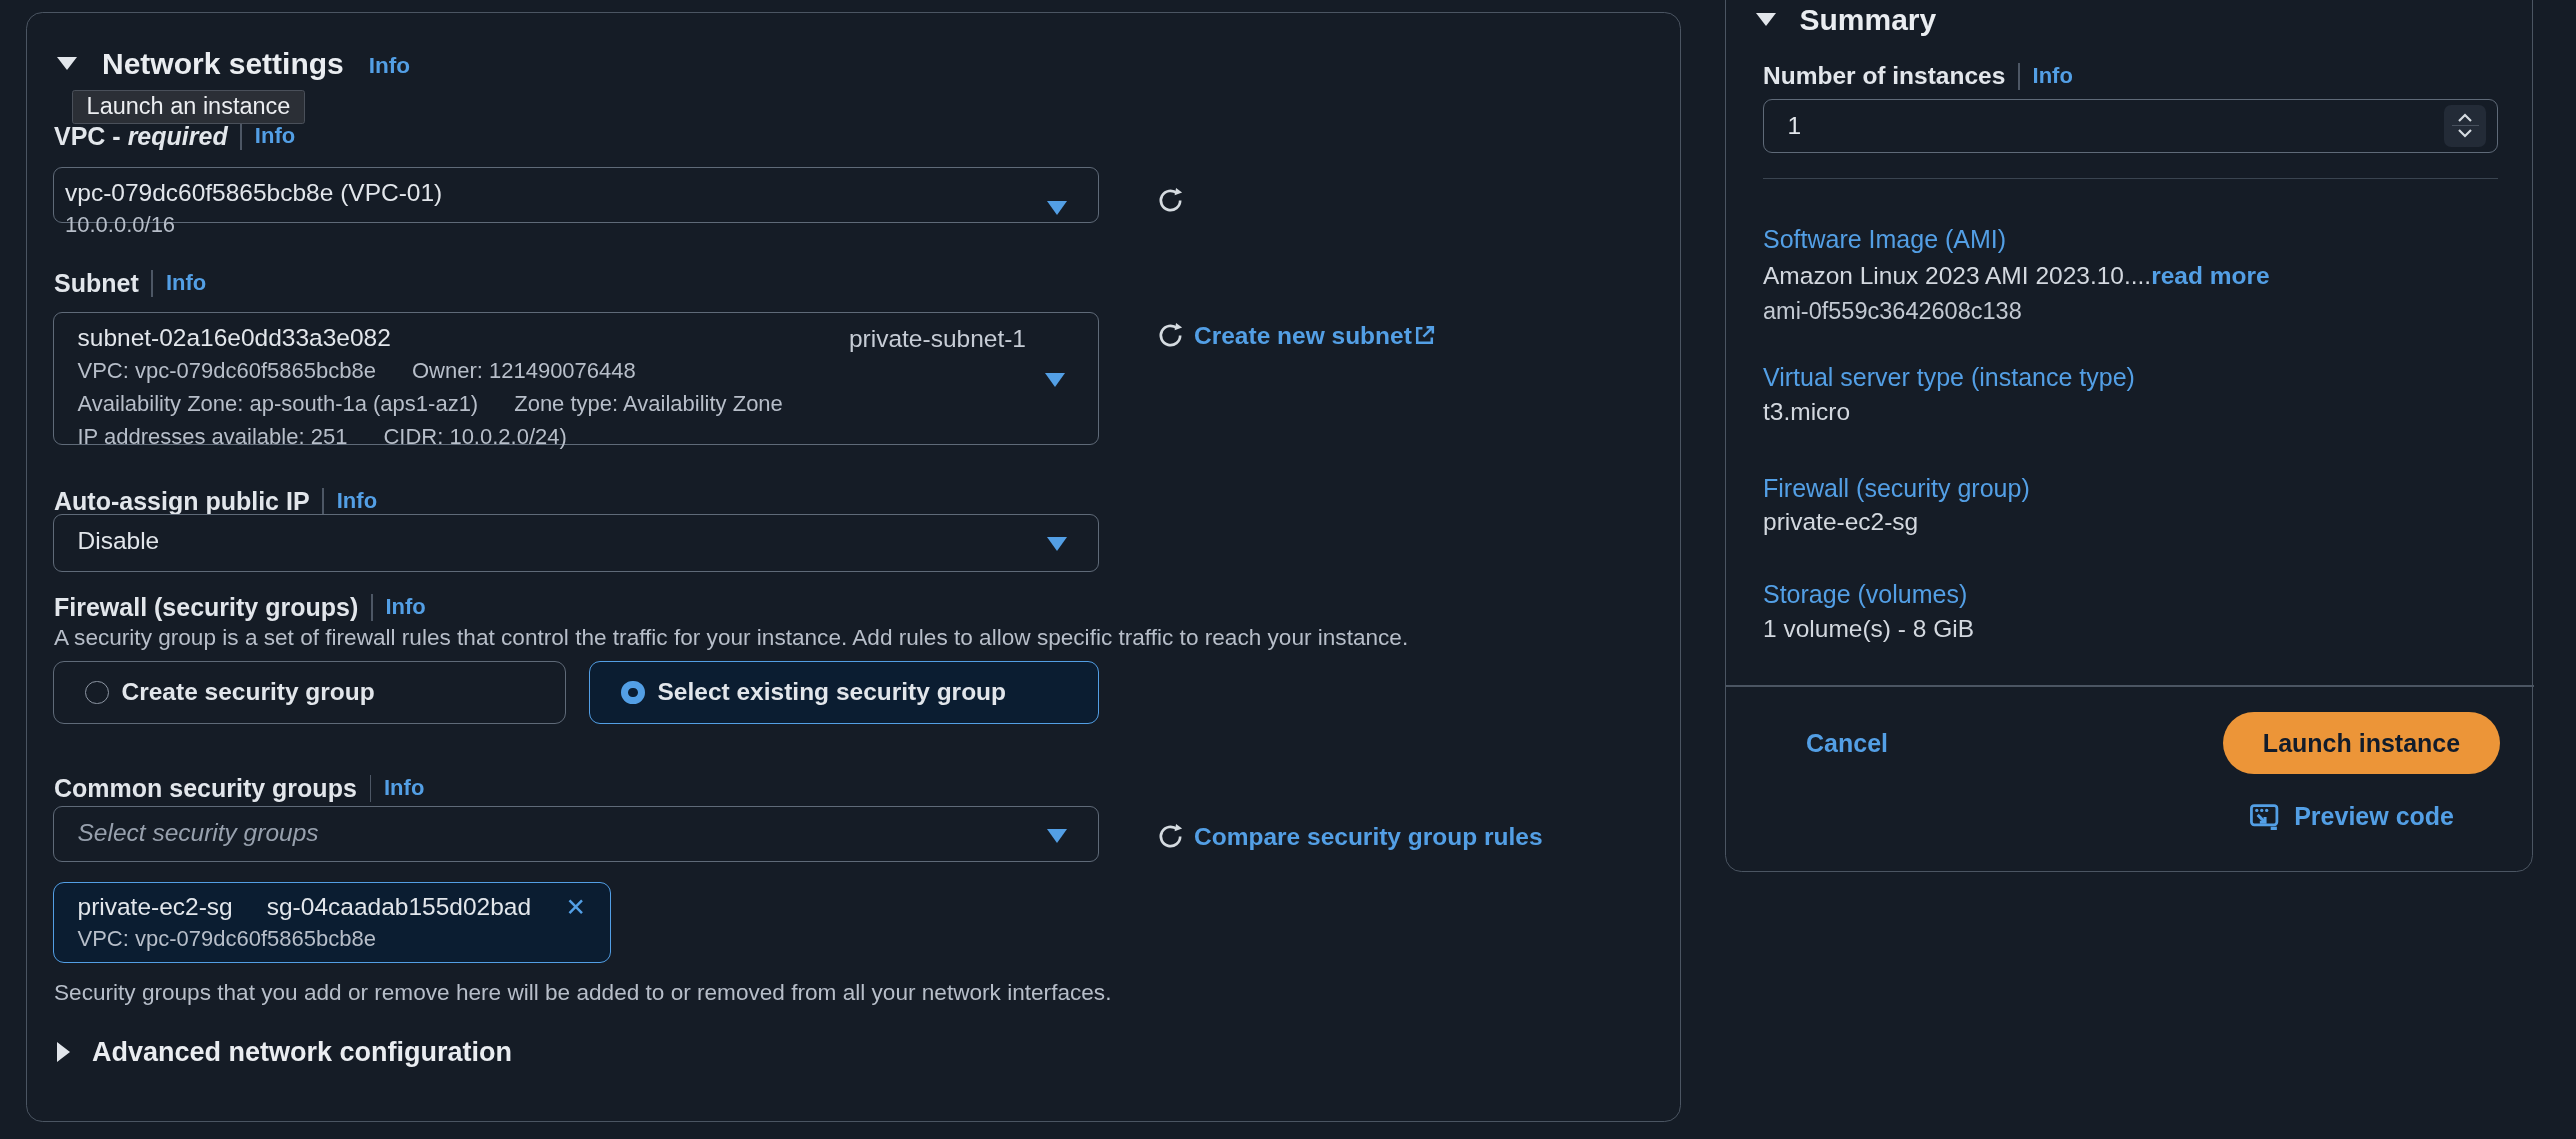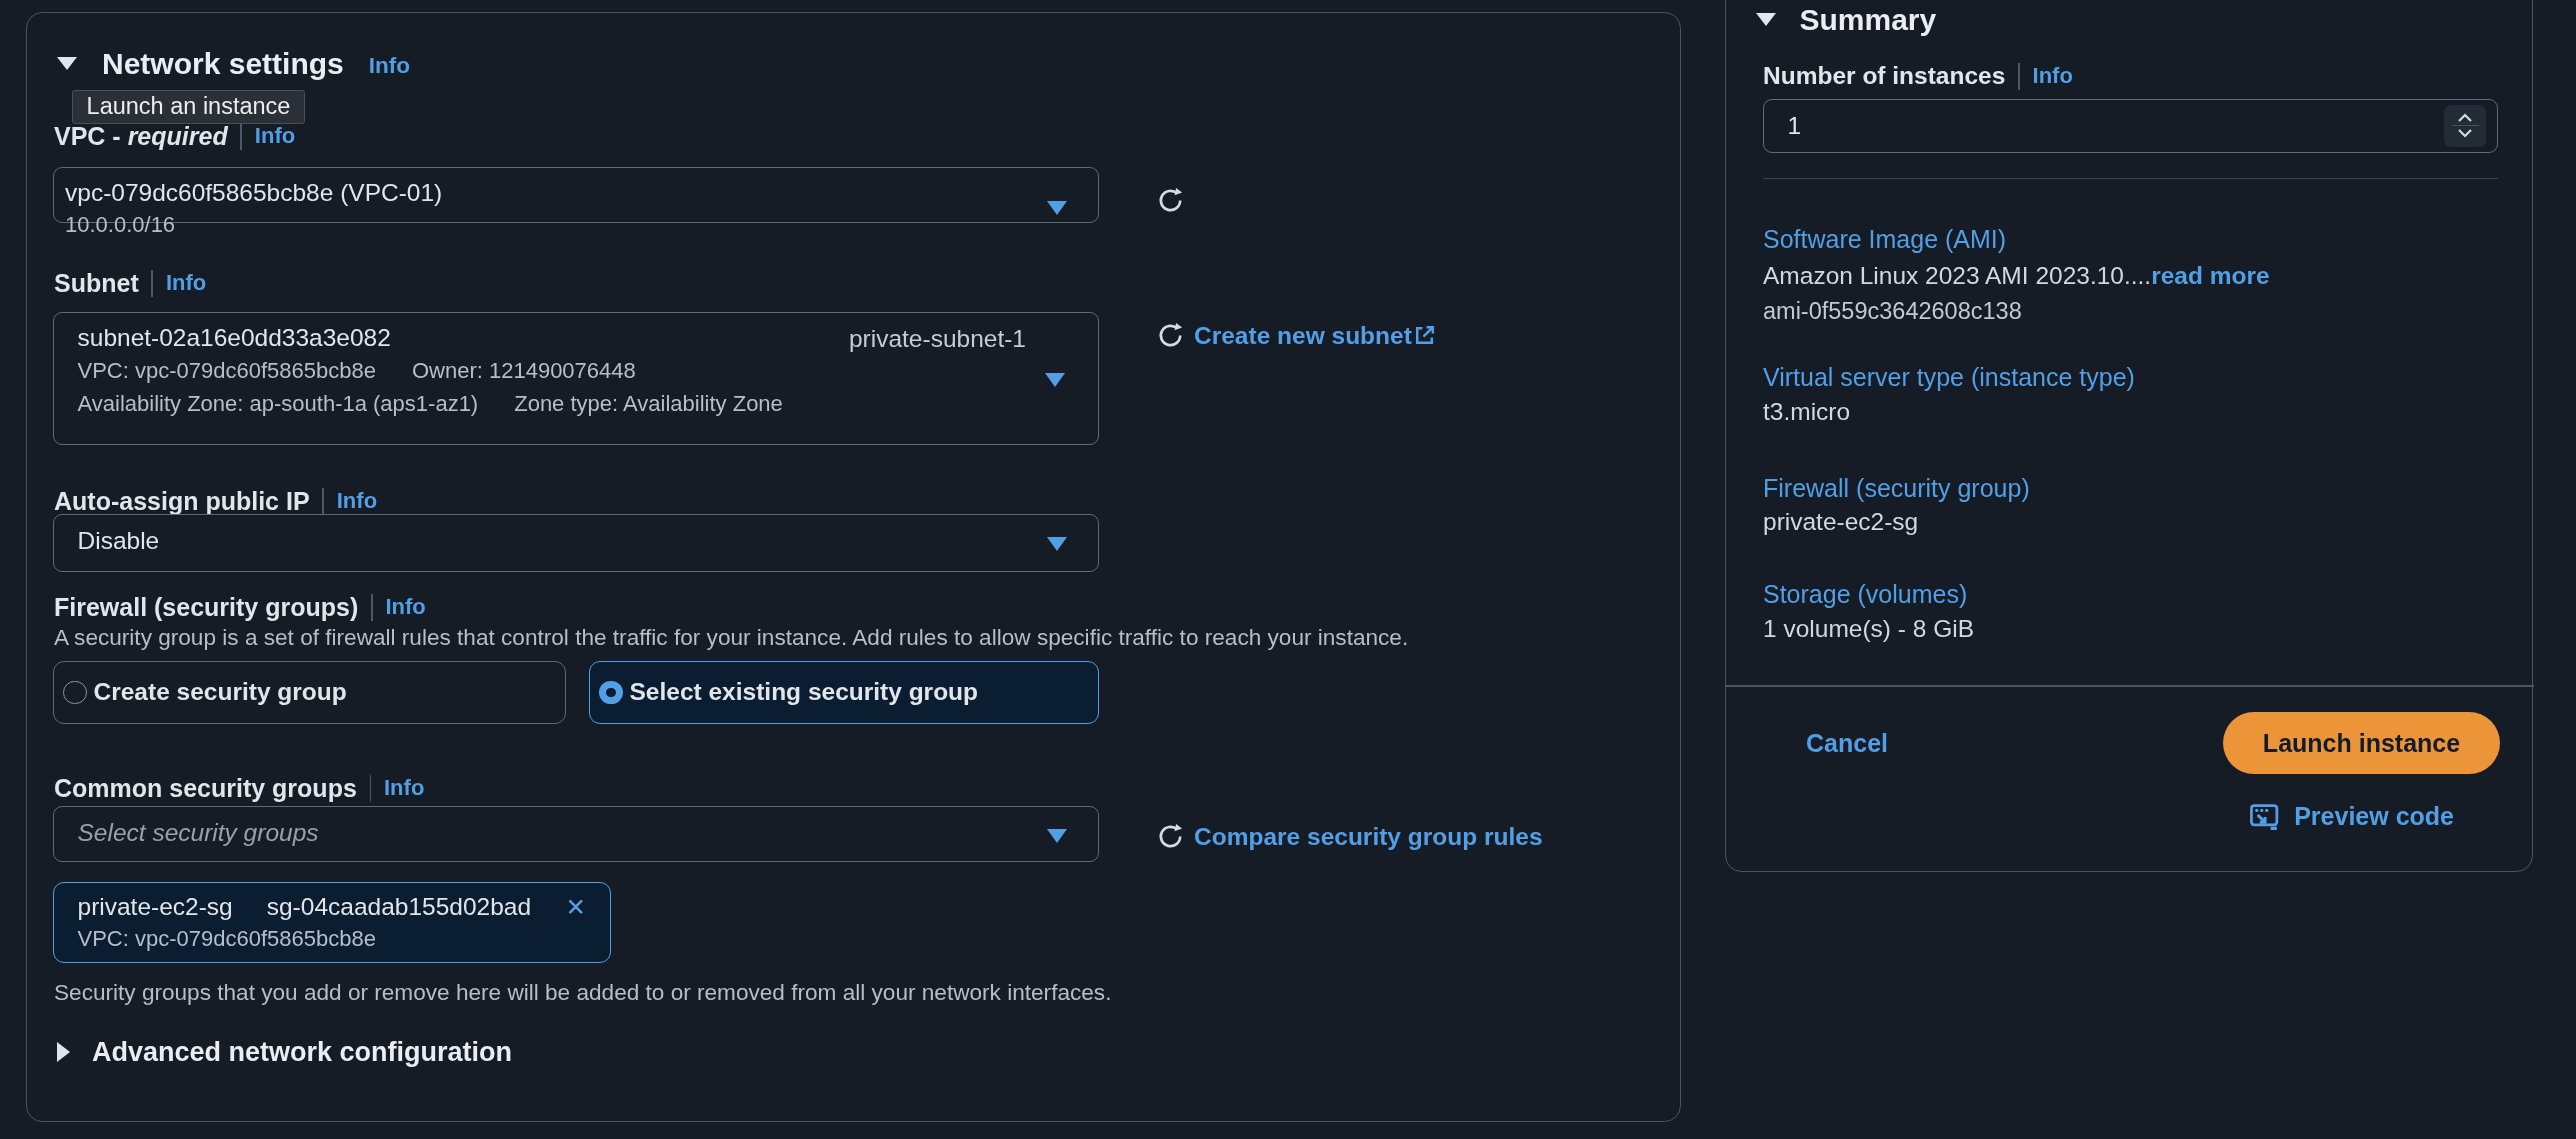--- a/index.html
+++ b/index.html
@@ -32,21 +32,21 @@
   .sel .main{font-size:24.5px;color:var(--txt);white-space:nowrap;}
   .sel .sub{font-size:22px;color:var(--txt2);white-space:nowrap;}
   .caret{position:absolute;width:0;height:0;border-left:10px solid transparent;border-right:10px solid transparent;border-top:14.5px solid var(--link);}
   .tri-down{width:0;height:0;border-left:10px solid transparent;border-right:10px solid transparent;border-top:13.6px solid var(--txt);flex:none;}
   .tri-right{width:0;height:0;border-top:10px solid transparent;border-bottom:10px solid transparent;border-left:13.6px solid var(--txt);flex:none;}
   .section-title{font-size:30px;font-weight:bold;color:#eaedf1;white-space:nowrap;}
   .desc{font-size:22.6px;color:var(--txt2);white-space:nowrap;}
   .tooltip{position:absolute;background:var(--tooltip-bg);border:0.9px solid #4a505a;border-radius:2.7px;
     padding:2.7px 13.6px;font-size:23.5px;color:#eceef1;white-space:nowrap;z-index:5;}
   .tile{position:absolute;height:63px;border:1.8px solid var(--ctl-border);border-radius:11px;
-    display:flex;align-items:center;gap:7px;padding-left:9px;cursor:pointer;}
+    display:flex;align-items:center;gap:13px;padding-left:31px;cursor:pointer;}
   .tile.selected{border-color:var(--sel-border);background:var(--sel-bg);}
   .tile .t-label{font-size:24.5px;font-weight:bold;color:var(--txt);white-space:nowrap;}
   .radio{width:23.5px;height:23.5px;border-radius:50%;border:1.8px solid #8d96a3;flex:none;}
   .radio.on{border:7.2px solid var(--link);background:var(--sel-bg);}
   .chip{position:absolute;border:1.8px solid var(--sel-border);background:var(--sel-bg);border-radius:11px;padding:10px 23.5px;}
   .chip .l1{display:flex;align-items:center;gap:34px;font-size:24.5px;color:var(--txt);white-space:nowrap;}
   .chip .l2{font-size:22px;color:var(--txt2);margin-top:5.4px;white-space:nowrap;}
   .orange-btn{position:absolute;background:var(--orange);border:none;border-radius:31px;
     font-family:inherit;font-size:25px;font-weight:bold;color:var(--btn-txt);cursor:pointer;
     display:flex;align-items:center;justify-content:center;}
@@ -100,20 +100,23 @@
 
     <div class="sel" style="left:26px;top:299px;width:1046px;height:133px;padding:11px 23.5px;">
       <div class="main">subnet-02a16e0dd33a3e082</div>
       <span class="main abs" style="right:72px;top:11.8px;color:#c6ccd5;">private-subnet-1</span>
       <div class="sub" style="margin-top:6.3px;">
         <span>VPC: vpc-079dc60f5865bcb8e</span><span style="display:inline-block;width:36px;"></span><span>Owner: 121490076448</span>
       </div>
       <div class="sub" style="margin-top:7.2px;">
         <span>Availability Zone: ap-south-1a (aps1-az1)</span><span style="display:inline-block;width:36px;"></span><span>Zone type: Availability Zone</span>
       </div>
+      <div class="sub" style="margin-top:7.2px;">
+        <span>IP addresses available: 251</span><span style="display:inline-block;width:36px;"></span><span>CIDR: 10.0.2.0/24)</span>
+      </div>
       <span class="caret" style="right:33px;top:60px;"></span>
     </div>
 
     <span class="abs" style="left:1129px;top:308px;">
       <svg width="29" height="29" viewBox="0 0 24 24">
           <path d="M20 12a8 8 0 1 1-2.6-5.9" fill="none" stroke="#d5dbe0" stroke-width="2.2"></path>
           <polygon points="16.6,1.6 21.6,5.4 15.4,7.6" fill="#d5dbe0"></polygon>
         </svg>
     </span>
     <div class="row abs" style="left:1167px;top:309px;">

